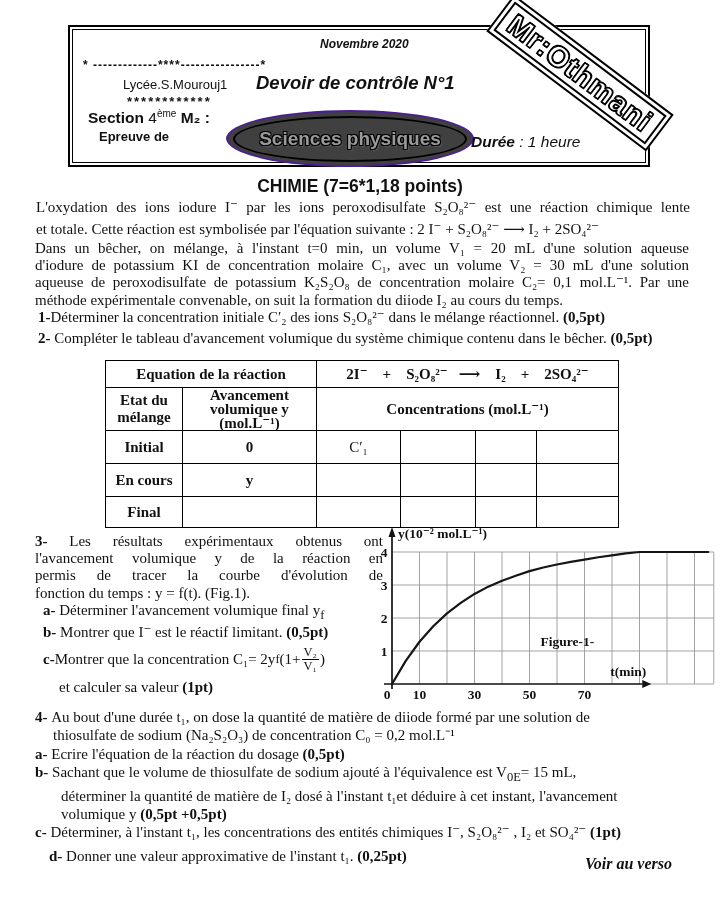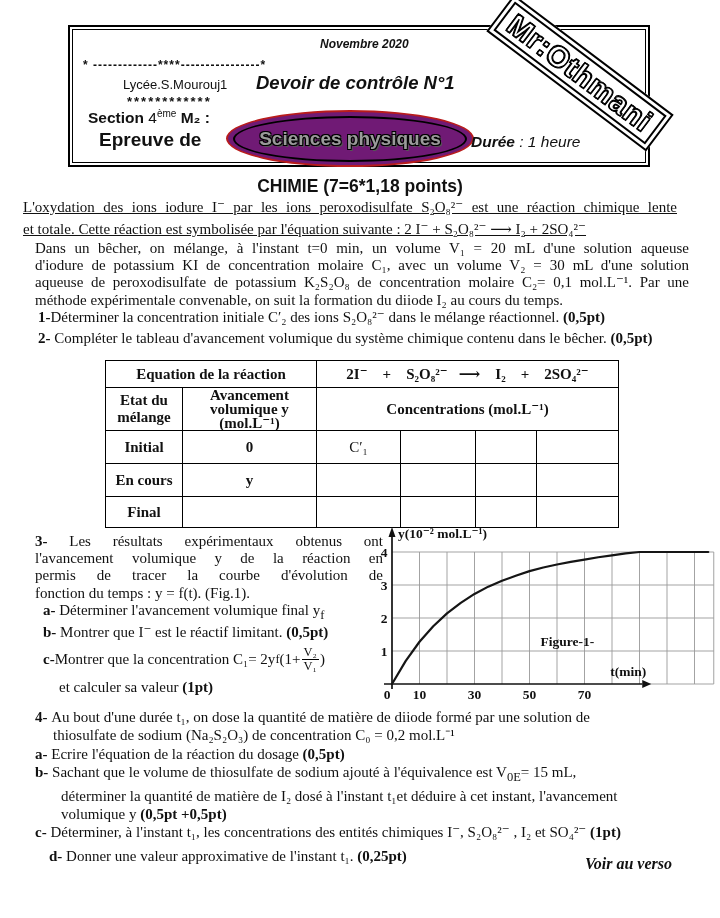--- a/index.html
+++ b/index.html
@@ -16,45 +16,45 @@
   .header-box .inner{position:absolute;inset:2px;border:1px solid #000;}
 
   .dir{left:90px;top:38px;font-size:15px;}
   .nov{left:320px;top:37px;font-size:12px;}
   .starsline{left:83px;top:58px;font-size:12px;letter-spacing:1px;font-weight:bold;}
   .school{left:123px;top:77px;font-size:13px;}
   .devoir{left:256px;top:72px;font-size:18.5px;text-align:right;}
   .stars2{left:127px;top:94px;font-size:13px;letter-spacing:2px;}
   .sectionrow{left:88px;top:108px;font-size:15.5px;}
   .sectionrow sup{font-size:10px;}
-  .epreuve{left:99px;top:129px;font-size:19px;}
+  .epreuve{left:99px;top:129px;font-size:13px;}
   .duree{left:471px;top:133px;font-size:15.5px;}
 
   
-  .logo{left:226px;top:110px;width:244px;height:53px;border:2px solid #b91c1c;border-radius:50%;
-        display:flex;align-items:center;justify-content:center;background:#701a75;text-align:right;}
+  .logo{left:226px;top:110px;width:244px;height:53px;border:2px solid #4c1d95;border-radius:50%;
+        display:flex;align-items:center;justify-content:center;background:#404040;text-align:right;}
   .logo .inner-ell{width:230px;height:42px;border:2px solid #000;border-radius:50%;
         display:flex;align-items:center;justify-content:center;}
   .logo-text{font-family:"Liberation Sans","DejaVu Sans",sans-serif;font-weight:bold;font-size:19px;
         color:#9a9a9a;letter-spacing:0px;white-space:nowrap;
         text-shadow:-1px -1px 0 #000,1px -1px 0 #000,-1px 1px 0 #000,1px 1px 0 #000,2px 2px 0 #555;}
 
   
   .stamp{left:480px;top:50px;width:200px;height:46px;transform:rotate(37deg);
          background:#fff;border:2px solid #000;padding:3px;box-sizing:border-box;z-index:5;}
   .stamp .inner-st{width:100%;height:100%;border:2px solid #000;box-sizing:border-box;
          display:flex;align-items:center;justify-content:center;}
   .stamp-text{font-family:"Liberation Sans","DejaVu Sans",sans-serif;font-weight:bold;font-size:29px;
          color:#fff;letter-spacing:1px;-webkit-text-stroke:1.3px #000;
          text-shadow:-1px -1px 0 #000,1px -1px 0 #000,-1px 1px 0 #000,1px 1px 0 #000;}
 
   .chimie-title{left:0;top:176px;width:720px;text-align:center;font-size:17.5px;}
 
   .para{font-size:15px;}
-  .p1{left:23px;top:196px;width:654px;line-height:22px;text-decoration:underline;}
+  .p1{left:36px;top:196px;width:654px;line-height:22px;}
   .p2{left:35px;top:240px;width:654px;line-height:17.2px;}
   .just{text-align:justify;text-align-last:justify;}
   .qline{font-size:15px;left:38px;width:660px;}
   .q1{top:308px;}
   .q2{top:330px;}
 
   
   table.avtable{left:105px;top:360px;position:absolute;border-collapse:collapse;table-layout:fixed;}
   table.avtable td{border:1px solid #000;text-align:center;vertical-align:middle;
         font-size:15px;padding:0 2px;overflow:hidden;}

